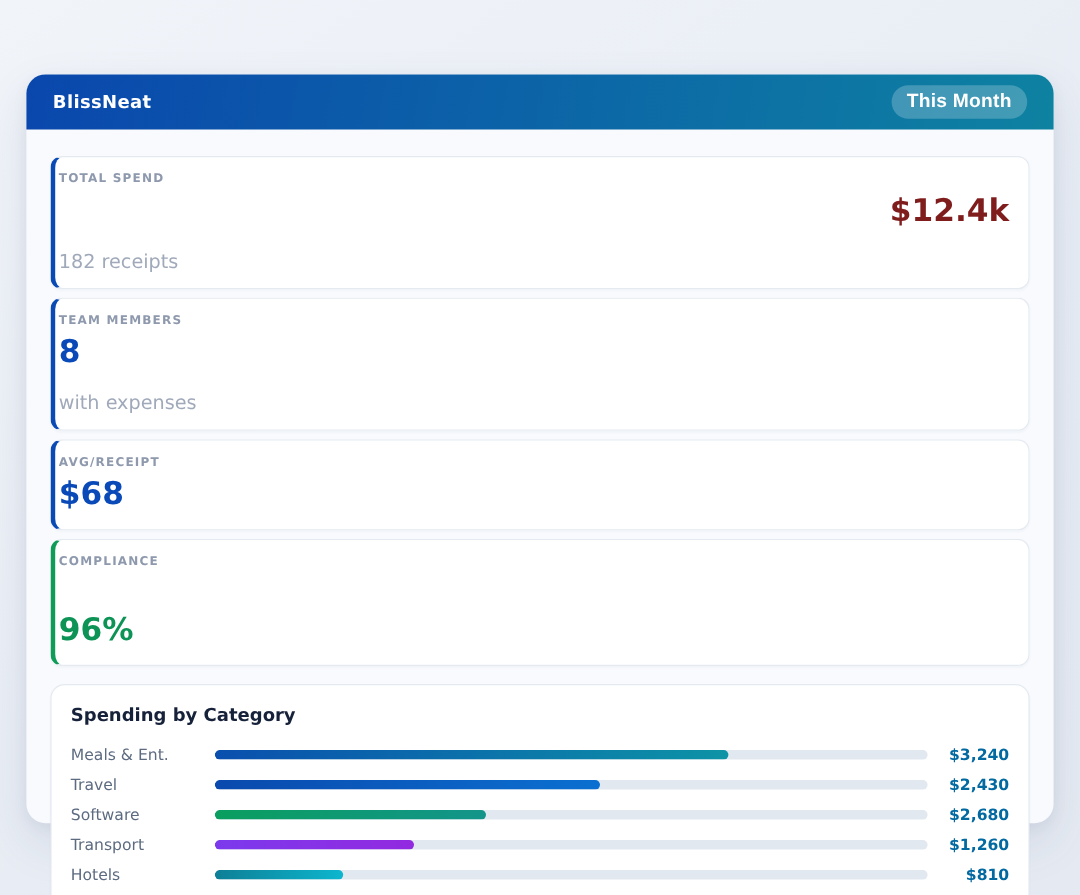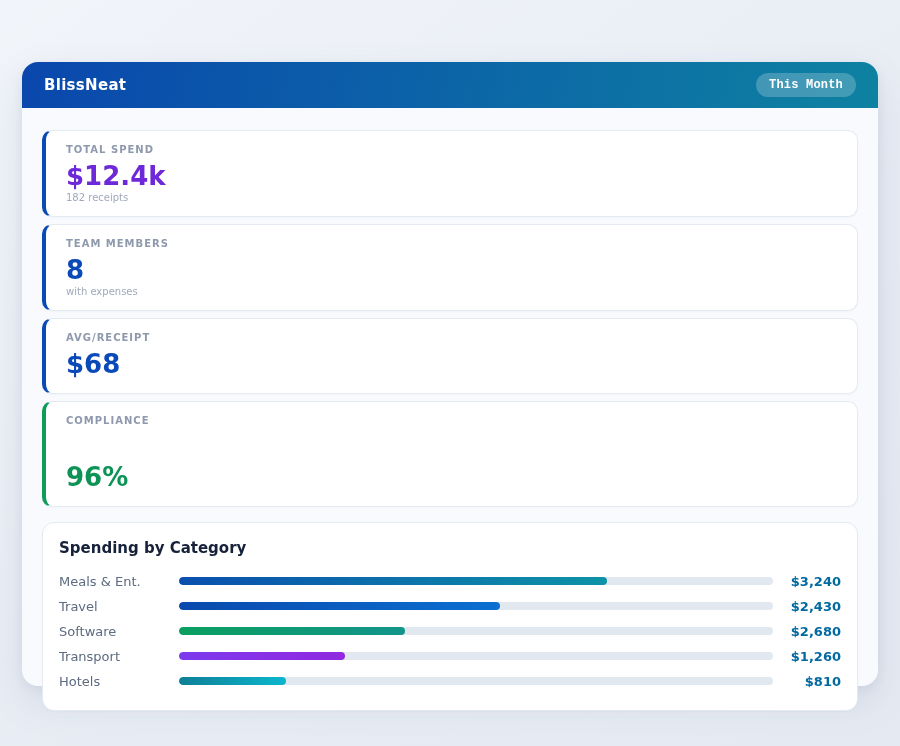--- a/index.html
+++ b/index.html
@@ -15,32 +15,32 @@
     background:#f8fafd; border-radius:16px;
     box-shadow: 0 16px 40px rgba(35,55,95,.10), 0 4px 12px rgba(35,55,95,.06);
   }
   .app-header {
     height:46px; border-radius:16px 16px 0 0;
     display:flex; align-items:center; justify-content:space-between;
     padding:0 22px;
   }
   .app-title { color:#ffffff; font-size:15px; font-weight:bold; letter-spacing:.3px; }
   .badge {
-    background:rgba(255,255,255,0.22); color:#ffffff; font-size:12px; font-weight:bold;
-    padding:5px 13px; border-radius:999px; letter-spacing:.2px; border:none; cursor:pointer;font-family:Liberation Mono, monospace;
+    background:rgba(255,255,255,0.22); color:#ffffff; font-size:16px; font-weight:bold;
+    padding:5px 13px; border-radius:999px; letter-spacing:.2px; border:none; cursor:pointer;
   }
   .content { padding:22px 20px 0 20px; }
   .stat-card {
     background:#ffffff; border:1px solid #e5eaf1; border-left:4px solid #0a4ab5;
-    border-radius:10px; padding:13px 16px 13px 20px; margin-bottom:7px;
+    border-radius:10px; padding:13px 16px 13px 3px; margin-bottom:7px;
     box-shadow: 0 1px 2px rgba(35,55,95,.03);
   }
   .stat-label { font-size:10px; font-weight:bold; color:#8e99ad; letter-spacing:1px; }
   .stat-value { font-size:26px; font-weight:bold; color:#0a4ab8; margin-top:7px; line-height:1.15; }
-  .stat-sub { font-size:10px; color:#a0a9ba; margin-top:0; }
+  .stat-sub { font-size:16px; color:#a0a9ba; margin-top:16px; }
   .chart-card {
     background:#ffffff; border:1px solid #e5eaf1; border-radius:12px;
     margin-top:15px; padding:16px 16px 16px 16px;
     box-shadow: 0 1px 2px rgba(35,55,95,.03);
   }
   .chart-title { font-size:15px; font-weight:bold; color:#16213a; margin-bottom:12px; }
   .chart-row { display:flex; align-items:center; height:25px; }
   .row-label { width:120px; font-size:13px; color:#5d6b80; }
   .bar-track { flex:1; height:8px; background:#e2e8f0; border-radius:99px; overflow:hidden; }
   .bar-fill { height:100%; border-radius:99px; }
@@ -53,21 +53,21 @@
 
   <div class="app-header" style="background: linear-gradient(100deg, rgb(10, 71, 173), rgb(14, 130, 161));">
     <div class="app-title">BlissNeat</div>
     <button class="badge">This Month</button>
   </div>
 
   <div class="content">
 
     <div class="stat-card" style="border-left-color: rgb(10, 74, 181);">
       <div class="stat-label">TOTAL SPEND</div>
-      <div class="stat-value" style="color: #6d28d9;">$12.4k</div>
+      <div class="stat-value" style="color: #7f1d1d; text-align: right;">$12.4k</div>
       <div class="stat-sub">182 receipts</div>
     </div>
 
     <div class="stat-card" style="border-left-color: rgb(10, 74, 181);">
       <div class="stat-label">TEAM MEMBERS</div>
       <div class="stat-value" style="color: rgb(10, 74, 184);">8</div>
       <div class="stat-sub">with expenses</div>
     </div>
 
     <div class="stat-card" style="border-left-color: rgb(10, 74, 181);">

